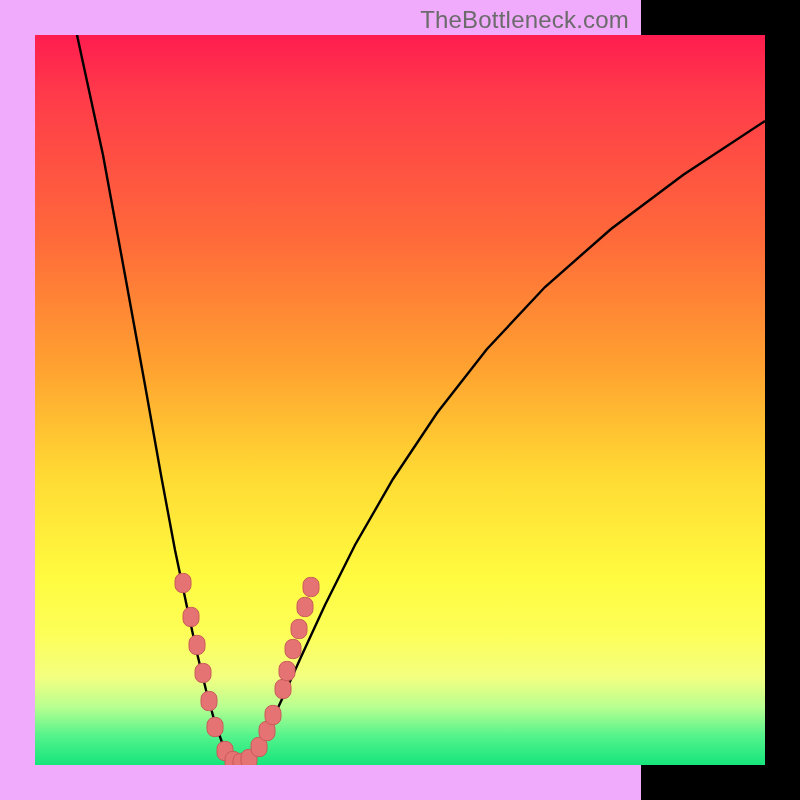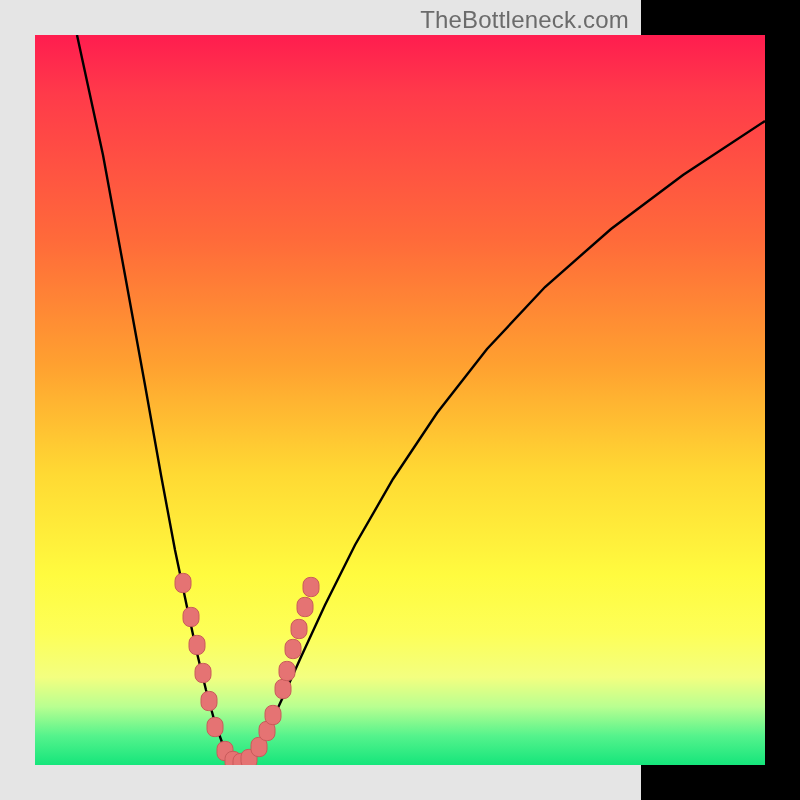--- a/index.html
+++ b/index.html
@@ -10,21 +10,21 @@
     background: #000;
     overflow: hidden;
     font-family: Arial, Helvetica, sans-serif;
   }
   .frame {
     position: absolute;
     top: 0;
     left: 0;
     width: 641px;
     height: 800px;
-    background: #e5e5e5;
+    background: #f0abfc;
   }
   .plot {
     position: absolute;
     top: 35px;
     left: 35px;
     width: 730px;
     height: 730px;
     background: linear-gradient(to bottom,
       #ff1d4f 0%,
       #ff3a4a 8%,

